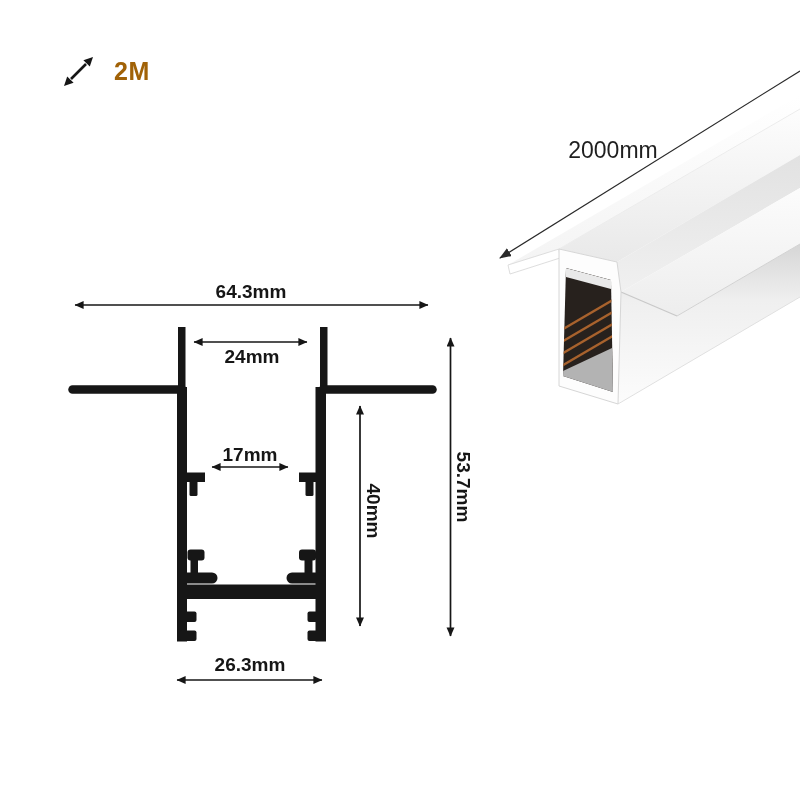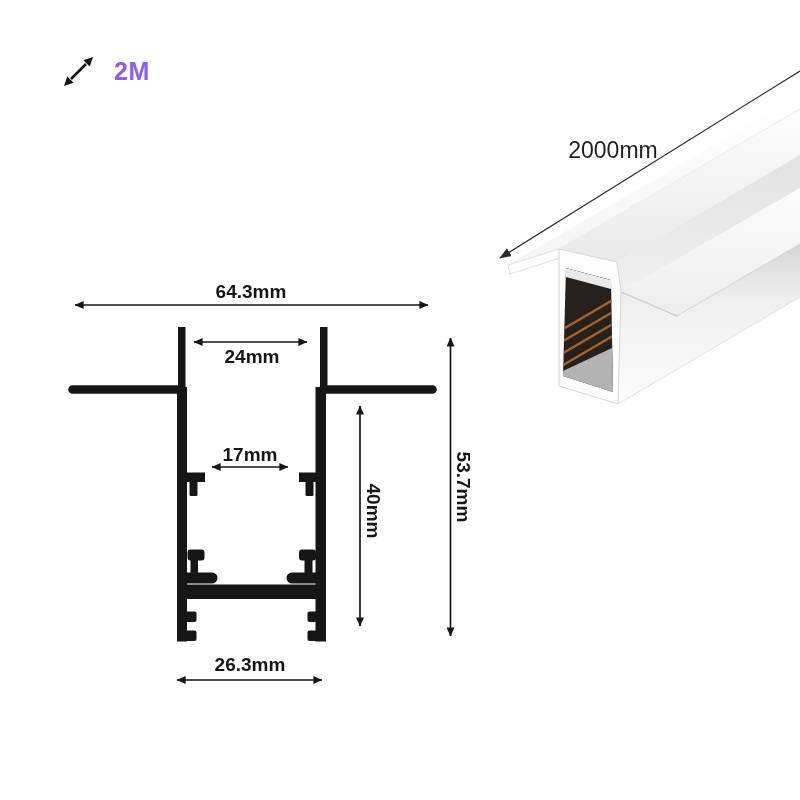--- a/index.html
+++ b/index.html
@@ -1,19 +1,19 @@
 <!DOCTYPE html>
 <html><head>
 <meta charset="utf-8">
 <style>
   html,body{margin:0;padding:0;background:#ffffff;}
   .canvas{position:relative;width:800px;height:800px;background:#ffffff;overflow:hidden;
           font-family:"Liberation Sans",sans-serif;}
   .badge{position:absolute;left:61px;top:54px;display:flex;align-items:center;gap:19px;}
-  .badge-label{font-size:25px;font-weight:600;color:#8b5cf6;letter-spacing:.5px;line-height:34px;}
+  .badge-label{font-size:25px;font-weight:600;color:#a16207;letter-spacing:.5px;line-height:34px;}
   .scene{position:absolute;left:0;top:0;}
   .dim-text{font-size:19px;font-weight:600;fill:#161616;}
   .dim3d-text{font-size:23px;font-weight:400;fill:#1f1f1f;}
   .ink{fill:#161616;}
   .dimline{stroke:#161616;stroke-width:1.7;fill:none;}
 </style>
 </head>
 <body>
 
 <div class="canvas">

